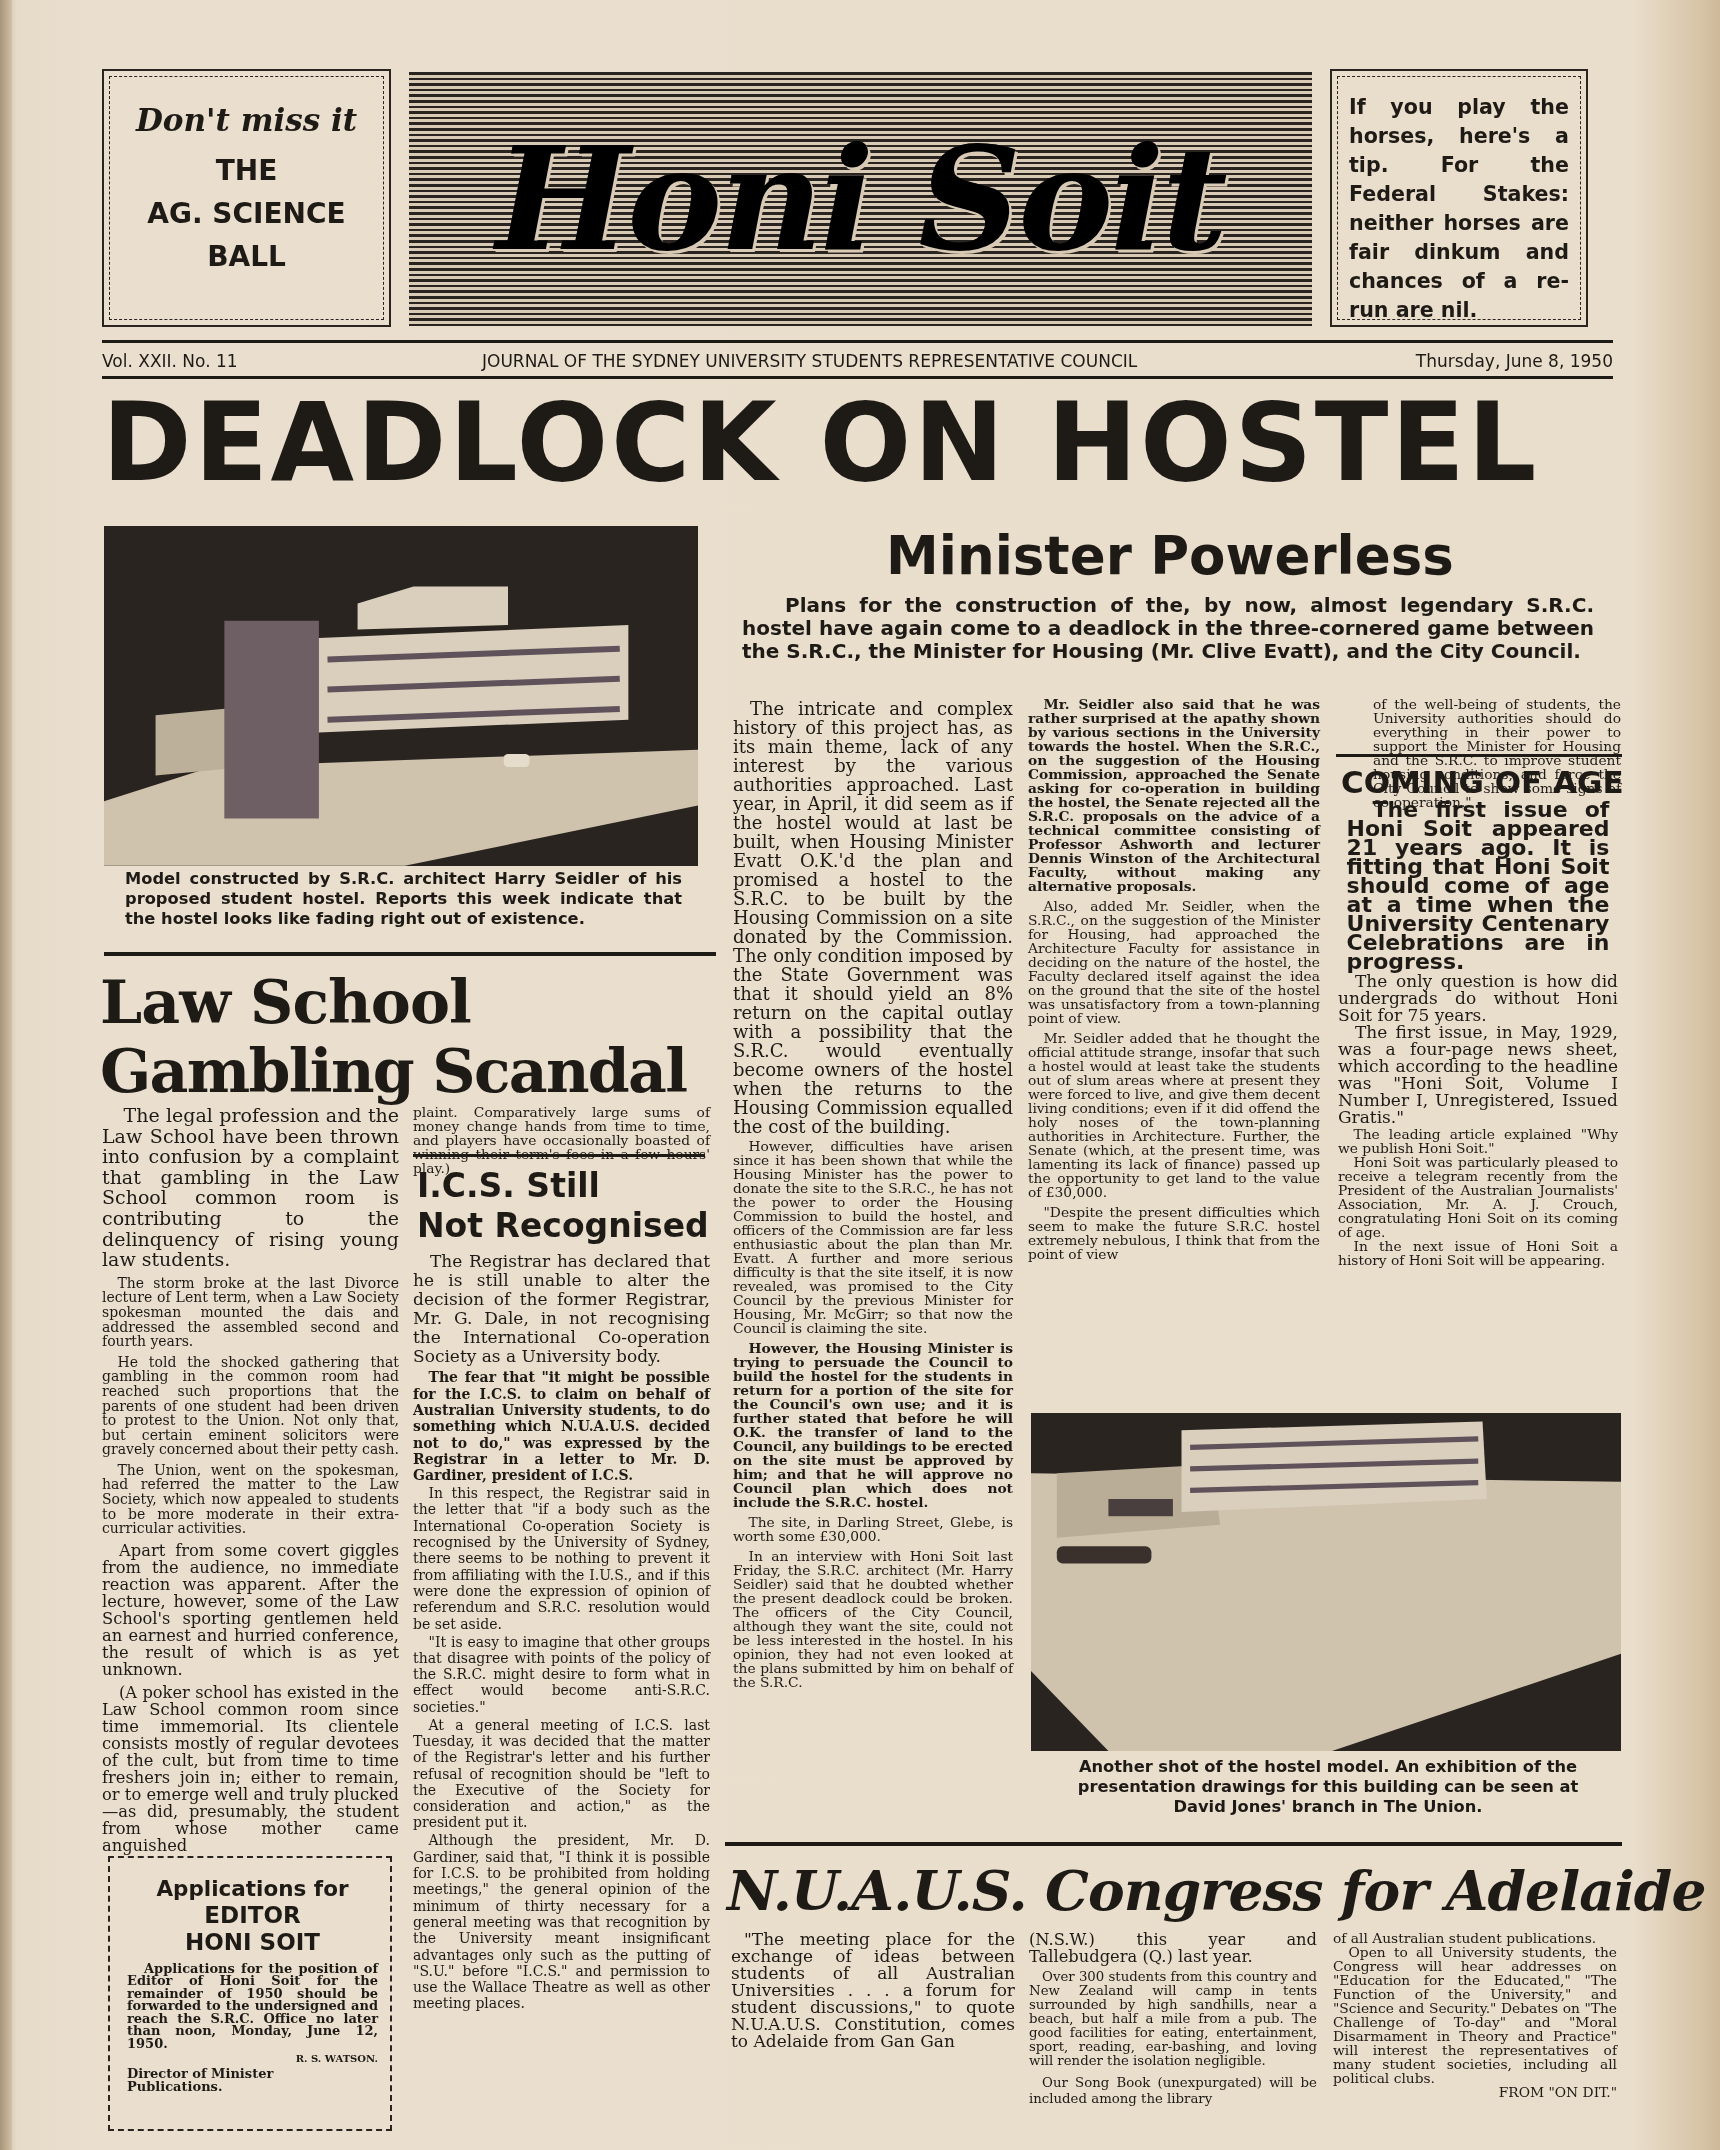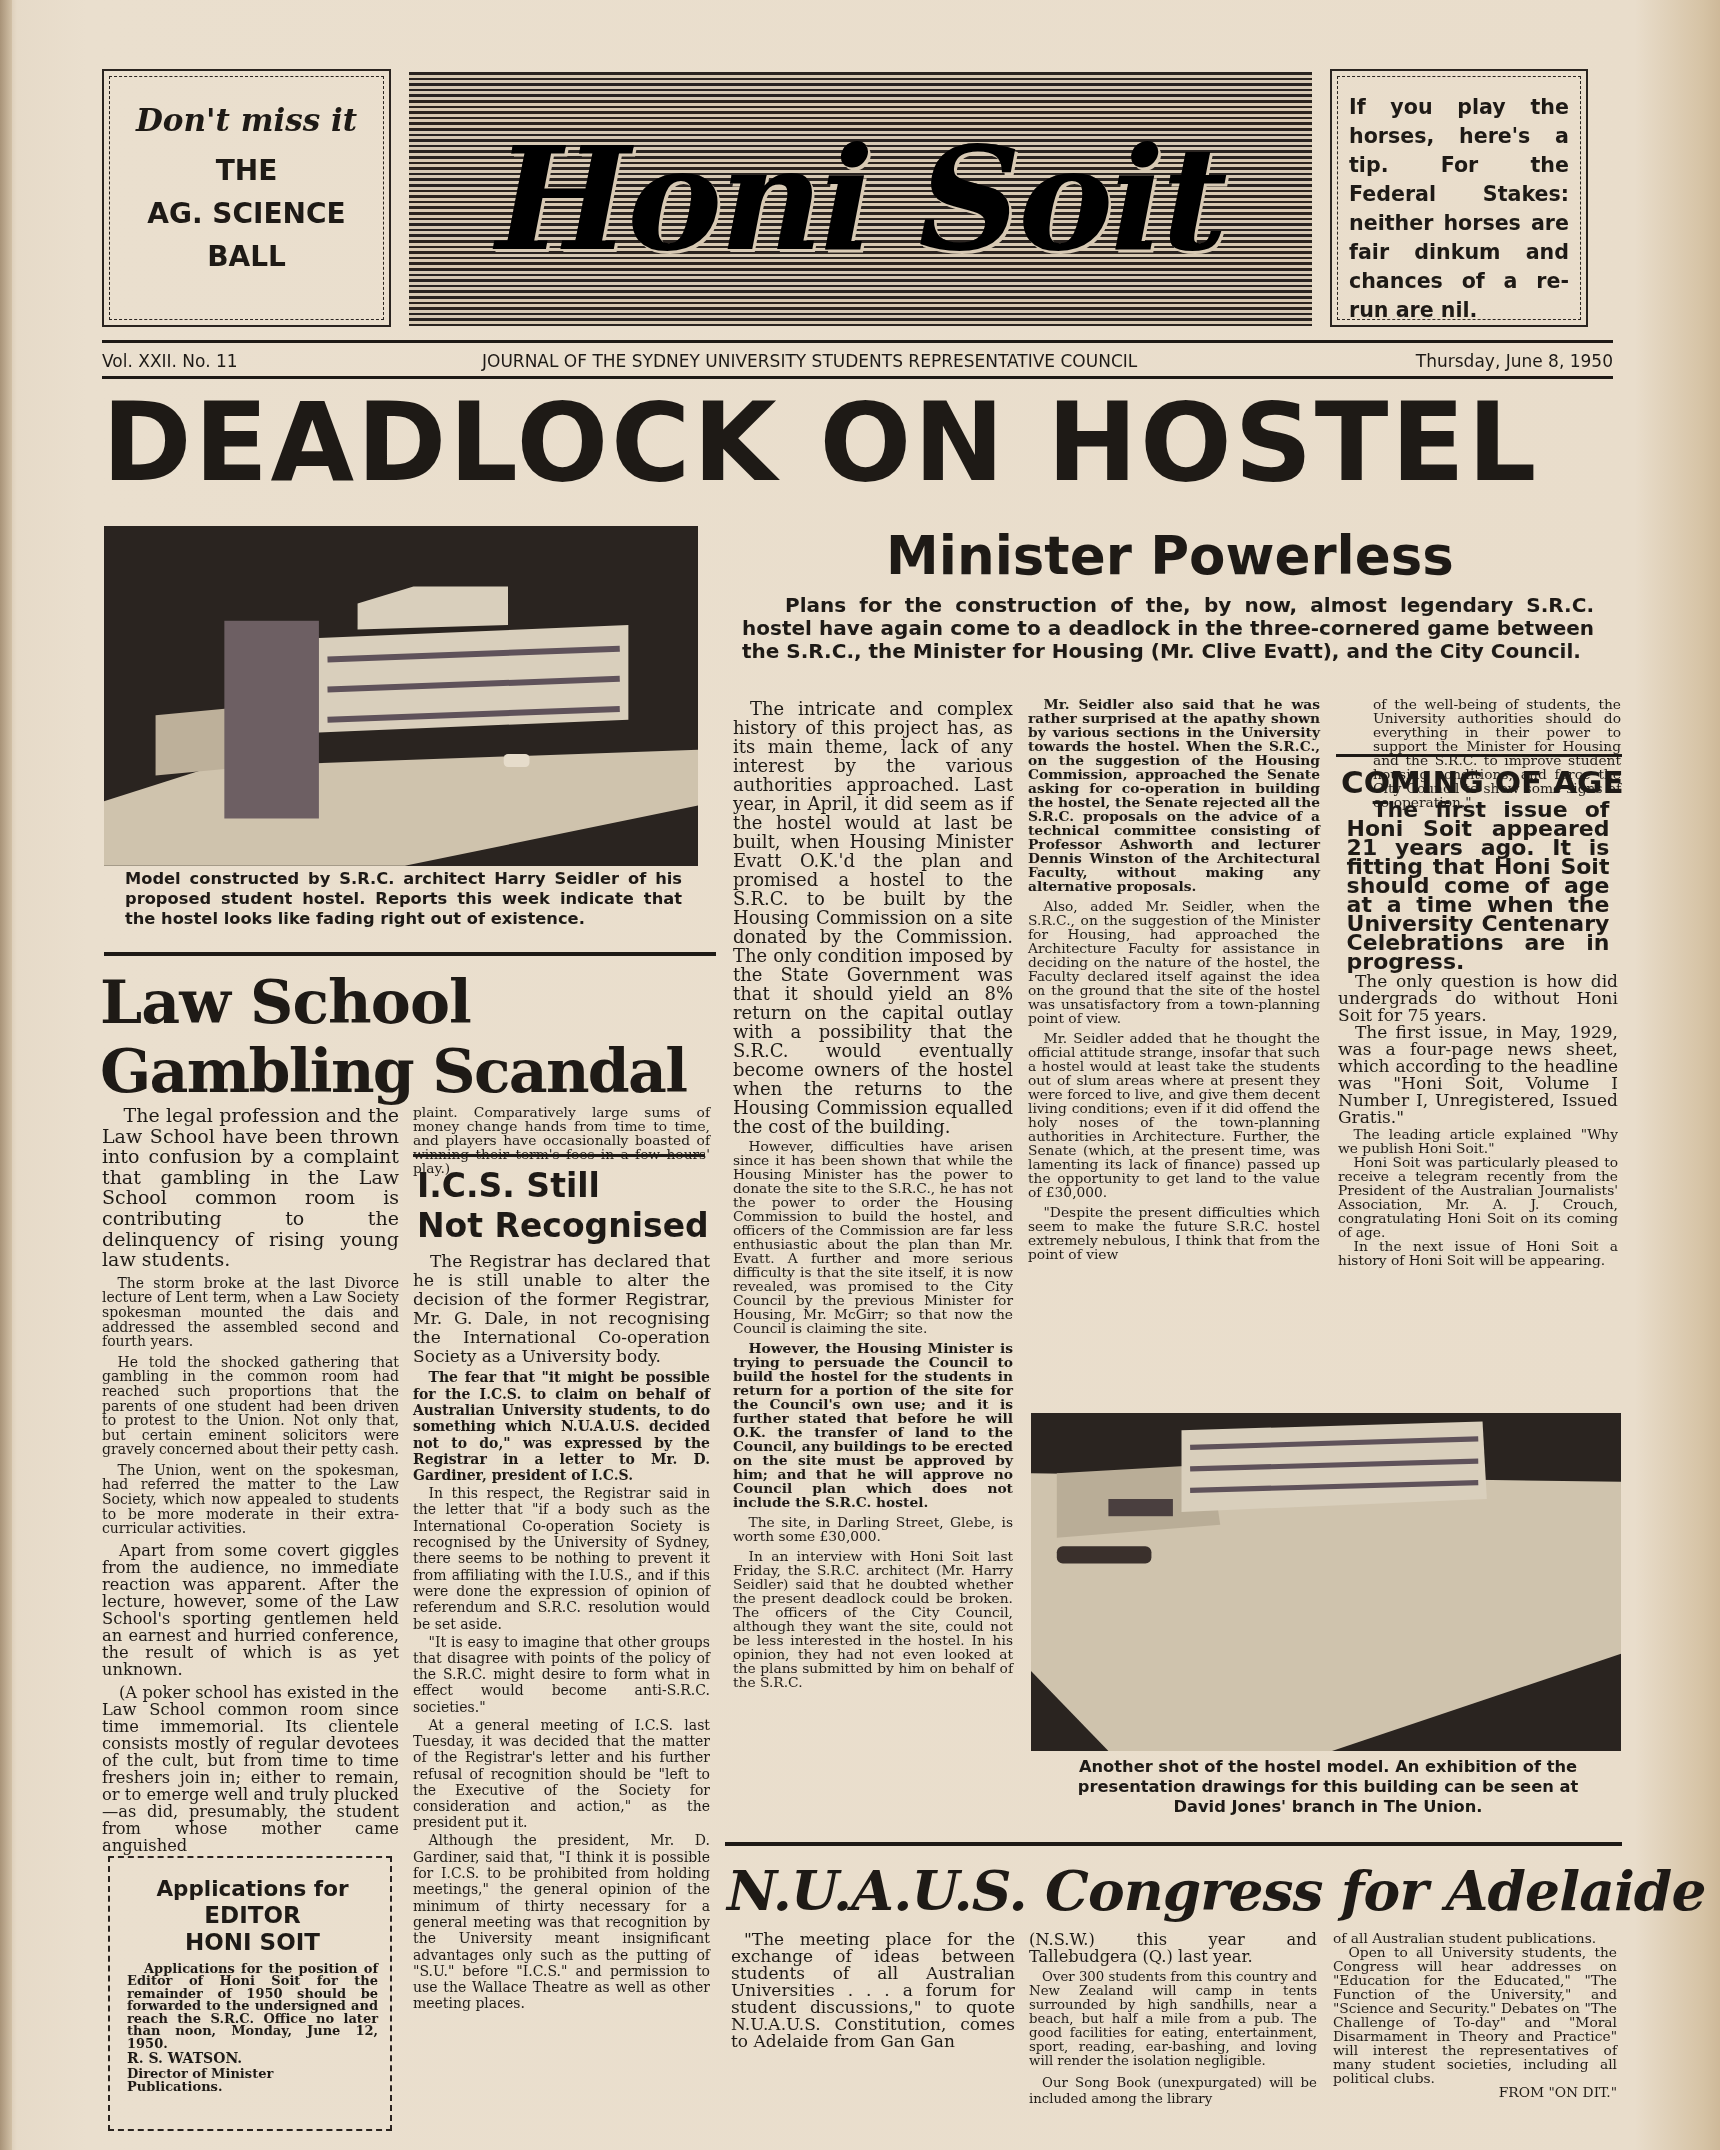--- a/index.html
+++ b/index.html
@@ -163,21 +163,21 @@
     <p style="margin-bottom:1.7px;">At a general meeting of I.C.S. last Tuesday, it was decided that the matter of the Registrar's letter and his further refusal of recognition should be "left to the Executive of the Society for consideration and action," as the president put it.</p>
     <p>Although the president, Mr. D. Gardiner, said that, "I think it is possible for I.C.S. to be prohibited from holding meetings," the general opinion of the minimum of thirty necessary for a general meeting was that recognition by the University meant insignificant advantages only such as the putting of "S.U." before "I.C.S." and permission to use the Wallace Theatre as well as other meeting places.</p>
   </div>
 </div>
 
 <div class="abs" style="left:108px;top:1856px;width:284px;height:275px;border:2.2px dashed #2a2420;padding:17px 12px 0 17px;">
   <div class="sans bold" style="text-align:center;font-size:21.5px;line-height:27px;">Applications for</div>
   <div class="sans bold" style="text-align:center;font-size:23px;line-height:27px;">EDITOR</div>
   <div class="sans bold" style="text-align:center;font-size:23px;line-height:27.5px;margin-bottom:6px;">HONI SOIT</div>
   <div class="serif bold" style="font-size:13px;line-height:12.5px;text-align:justify;text-indent:17px;">Applications for the position of Editor of Honi Soit for the remainder of 1950 should be forwarded to the undersigned and reach the S.R.C. Office no later than noon, Monday, June 12, 1950.</div>
-  <div class="serif bold" style="font-size:14px;line-height:17px;">R. S. WATSON.</div>
+  <div class="serif bold" style="font-size:10px;line-height:17px;text-align:right;">R. S. WATSON.</div>
   <div class="serif bold" style="font-size:13px;line-height:13px;width:155px;">Director of Minister Publications.</div>
 </div>
 
 <div class="rule" style="left:725px;top:1842px;width:897px;height:4.3px;"></div>
 <div class="abs serif bold" style="left:727px;top:1858px;font-size:55px;line-height:65px;font-style:italic;white-space:nowrap;letter-spacing:-0.9px;">N.U.A.U.S. Congress for Adelaide</div>
 <div class="abs" style="left:731px;top:1931px;width:284px;">
   <div class="serif" style="font-size:17px;line-height:17px;text-align:justify;text-indent:13px;">"The meeting place for the exchange of ideas between students of all Australian Universities . . . a forum for student discussions," to quote N.U.A.U.S. Constitution, comes to Adelaide from Gan Gan</div>
 </div>
 <div class="abs serif" style="left:1029px;top:1931px;width:288px;font-size:16.3px;line-height:17px;text-align:justify;">
   <p style="margin:0 0 5.2px 0;">(N.S.W.) this year and Tallebudgera (Q.) last year.</p>

